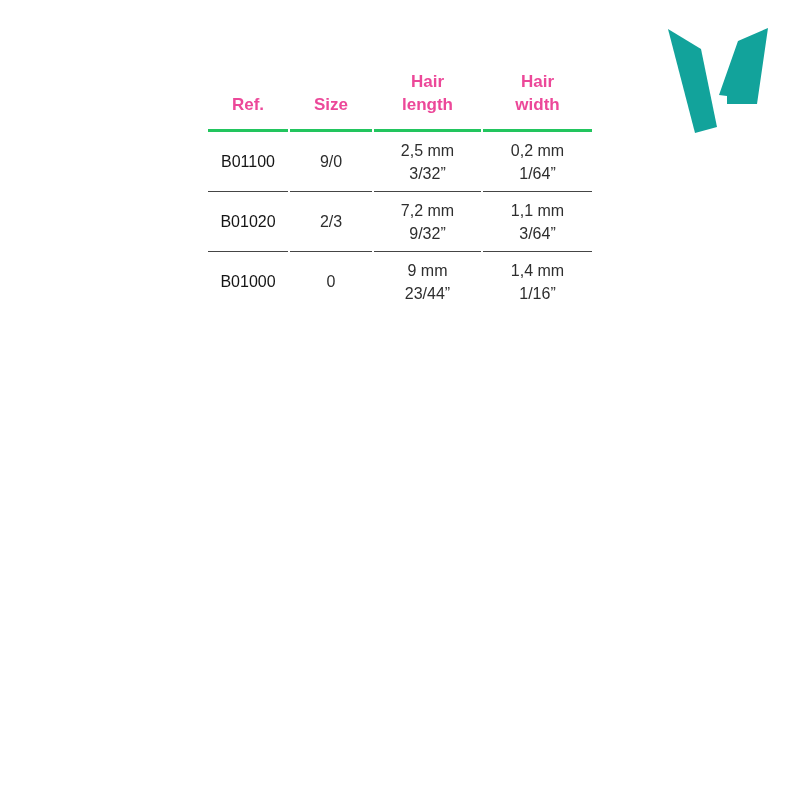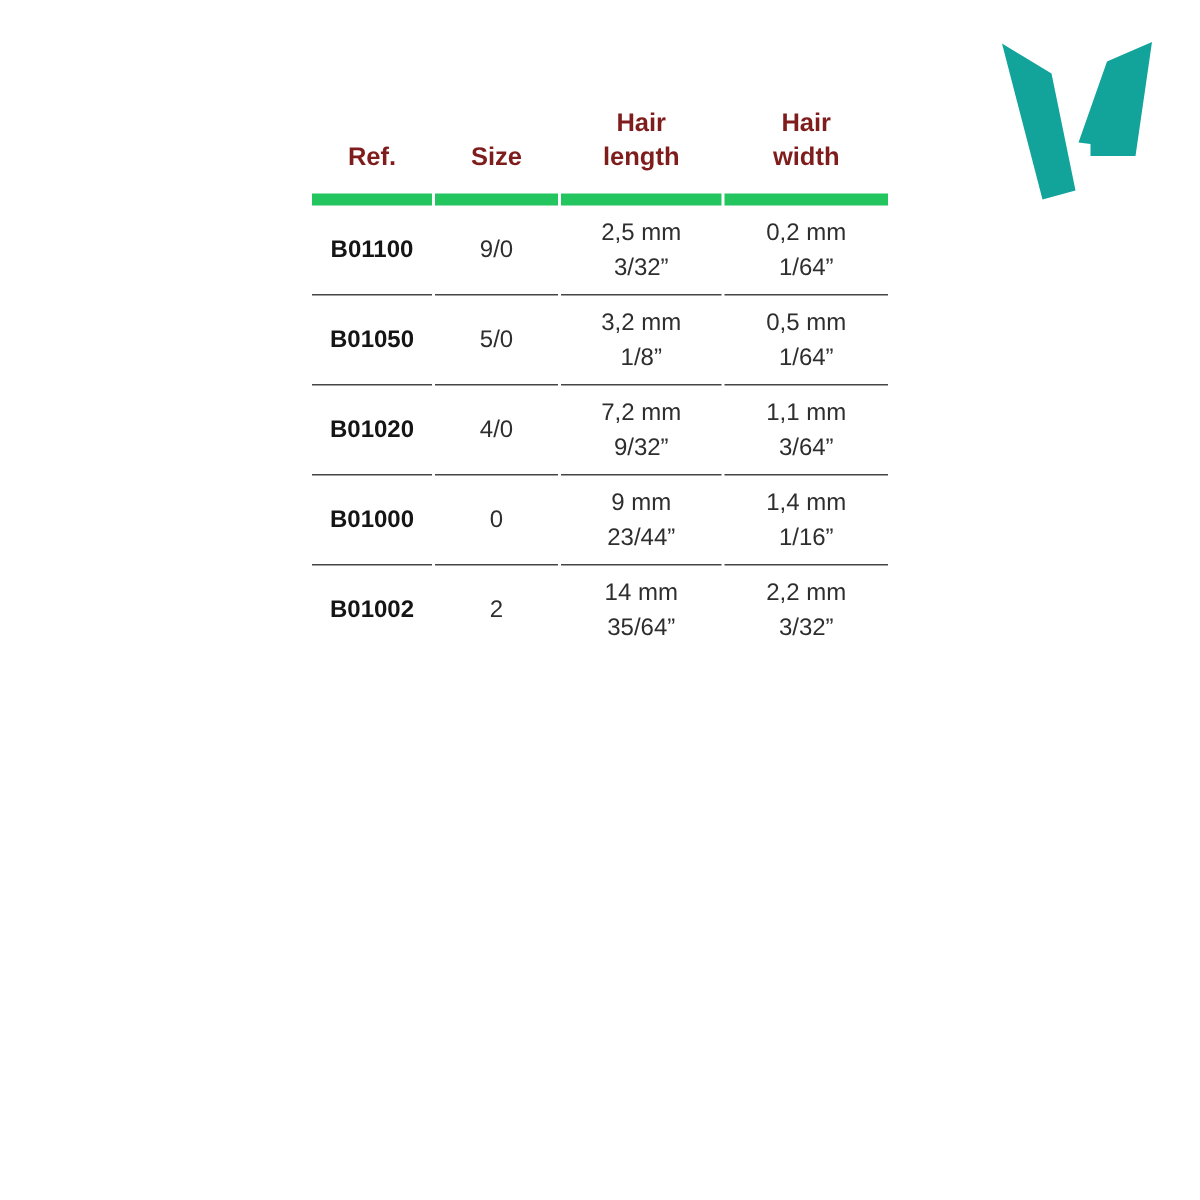--- a/index.html
+++ b/index.html
@@ -30,41 +30,41 @@
     top: 70px;
     width: 388px;
     border-collapse: separate;
     border-spacing: 2px 0;
     table-layout: fixed;
   }
   .spec-table th {
     vertical-align: bottom;
     text-align: center;
     padding: 0 0 13px 0;
-    border-bottom: 8px solid #22c55e;
+    border-bottom: 3px solid #22c55e;
     font-size: 17px;
     font-weight: bold;
-    color: #7f1d1d;
+    color: #ec4899;
     line-height: 23px;
   }
   .spec-table th .hline { display: block; }
   .spec-table td {
     height: 59px;
     padding: 0;
     text-align: center;
     vertical-align: middle;
     border-bottom: 1.5px solid #454545;
     font-size: 16px;
     line-height: 23px;
     color: #2e2e2e;
     font-weight: normal;
   }
   .spec-table tr:last-child td { border-bottom: none; }
   .spec-table td.ref {
-    font-weight: bold;
+    font-weight: normal;
     color: #151515;
   }
   .spec-table td .l { display: block; }
 </style>
 </head>
 <body>
 
 <div class="canvas">
 
   <svg class="logo" viewBox="0 0 115 112" aria-hidden="true">
@@ -104,34 +104,22 @@
       <td>
         <span class="l">2,5 mm</span>
         <span class="l">3/32”</span>
       </td>
       <td>
         <span class="l">0,2 mm</span>
         <span class="l">1/64”</span>
       </td>
     </tr>
         <tr>
-      <td class="ref">B01050</td>
-      <td>5/0</td>
-      <td>
-        <span class="l">3,2 mm</span>
-        <span class="l">1/8”</span>
-      </td>
-      <td>
-        <span class="l">0,5 mm</span>
-        <span class="l">1/64”</span>
-      </td>
-    </tr>
-        <tr>
       <td class="ref">B01020</td>
-      <td>4/0</td>
+      <td>2/3</td>
       <td>
         <span class="l">7,2 mm</span>
         <span class="l">9/32”</span>
       </td>
       <td>
         <span class="l">1,1 mm</span>
         <span class="l">3/64”</span>
       </td>
     </tr>
         <tr>
@@ -139,28 +127,16 @@
       <td>0</td>
       <td>
         <span class="l">9 mm</span>
         <span class="l">23/44”</span>
       </td>
       <td>
         <span class="l">1,4 mm</span>
         <span class="l">1/16”</span>
       </td>
     </tr>
-        <tr>
-      <td class="ref">B01002</td>
-      <td>2</td>
-      <td>
-        <span class="l">14 mm</span>
-        <span class="l">35/64”</span>
-      </td>
-      <td>
-        <span class="l">2,2 mm</span>
-        <span class="l">3/32”</span>
-      </td>
-    </tr>
       </tbody>
   </table>
 
 </div>
 
 </body></html>

